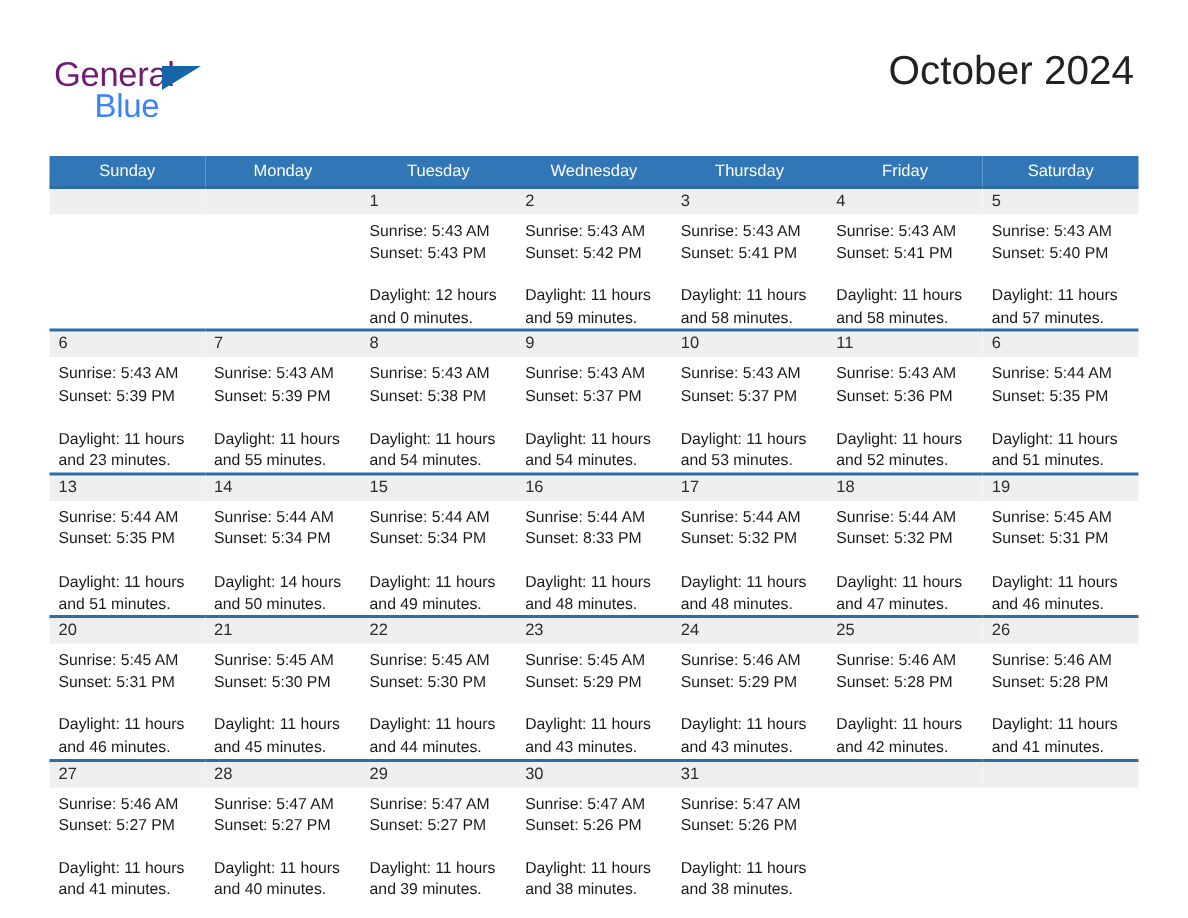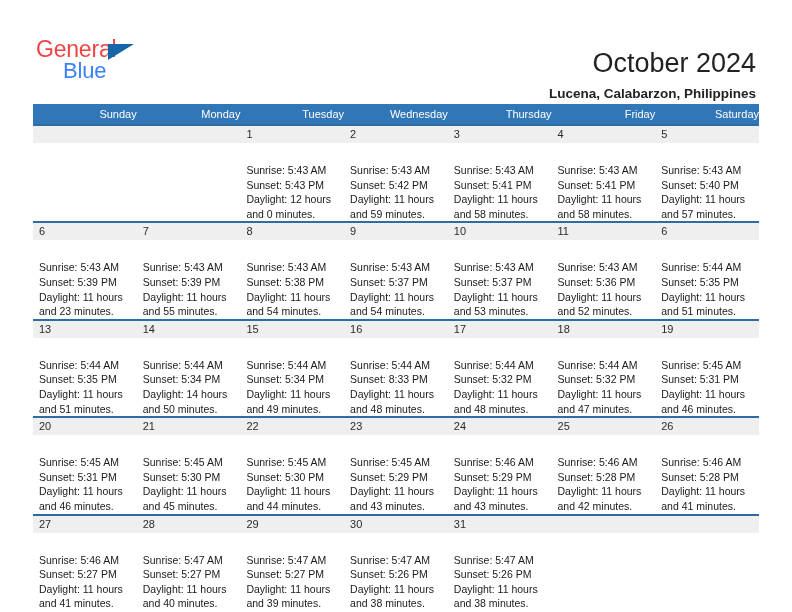--- a/index.html
+++ b/index.html
@@ -35,21 +35,21 @@
     width: 230px;
     height: 50px;
     user-select: none;
   }
   .logo-general {
     position: absolute;
     left: 0;
     top: 0;
     font-size: 23px;
     letter-spacing: -0.2px;
-    color: #ef4444;
+    color: #701a75;
     font-family: "Liberation Sans", sans-serif;
   }
   .logo-triangle {
     position: absolute;
     left: 72px;
     top: 8px;
     width: 0;
     height: 0;
     border-left: 26px solid #1565a8;
     border-bottom: 16px solid transparent;
@@ -62,21 +62,20 @@
     letter-spacing: -0.2px;
     color: #3b82f6;
     font-family: "Liberation Sans", sans-serif;
   }
 
   .title-block {
     position: absolute;
     right: 36px;
     top: 30px;
     text-align: right;
-    margin-top: 16px;
   }
   .month-title {
     font-size: 27px;
     color: #222222;
     line-height: 34px;
     white-space: nowrap;
   }
   .location-title {
     margin-top: 5px;
     font-size: 13.5px;
@@ -98,21 +97,21 @@
   .calendar th, .calendar td {
     padding: 0;
     margin: 0;
   }
 
   .dow {
     background: #3176b6;
     color: #ffffff;
     font-size: 11px;
     font-weight: normal;
-    text-align: right;
+    text-align: center;
     height: 20px;
     padding-left: 6px;
     vertical-align: middle;
     white-space: nowrap;
   }
 
   .daycell {
     height: 91px;
     vertical-align: top;
     border-top: 2px solid #2e6da4;
@@ -126,48 +125,48 @@
     height: 17px;
     line-height: 17px;
     padding-left: 6px;
     font-size: 11px;
     color: #2b2b2b;
   }
   .daycell.empty .daynum-band {
     background: #efefef;
   }
   .cell-body {
-    padding: 20px 6px 0 6px;
+    padding: 4px 6px 0 6px;
     font-size: 10.5px;
     line-height: 14.6px;
     color: #1a1a1a;
   }
   .cell-body div {
     white-space: nowrap;
   }
   .cell-body .daylight-line {
     white-space: normal;
+    margin-top: 14px;
   }
 </style>
 </head>
 <body>
 
 <div class="page">
 
   <div class="header">
 
     <div class="logo">
       <span class="logo-general">General</span>
       <span class="logo-triangle"></span>
       <span class="logo-blue">Blue</span>
     </div>
 
     <div class="title-block">
       <div class="month-title">October 2024</div>
-      <div class="location-title">Lucena, Calabarzon, Philippines</div>
     </div>
 
   </div>
 
   <table class="calendar">
     <thead>
       <tr>
         <th class="dow">Sunday</th>
         <th class="dow">Monday</th>
         <th class="dow">Tuesday</th>

